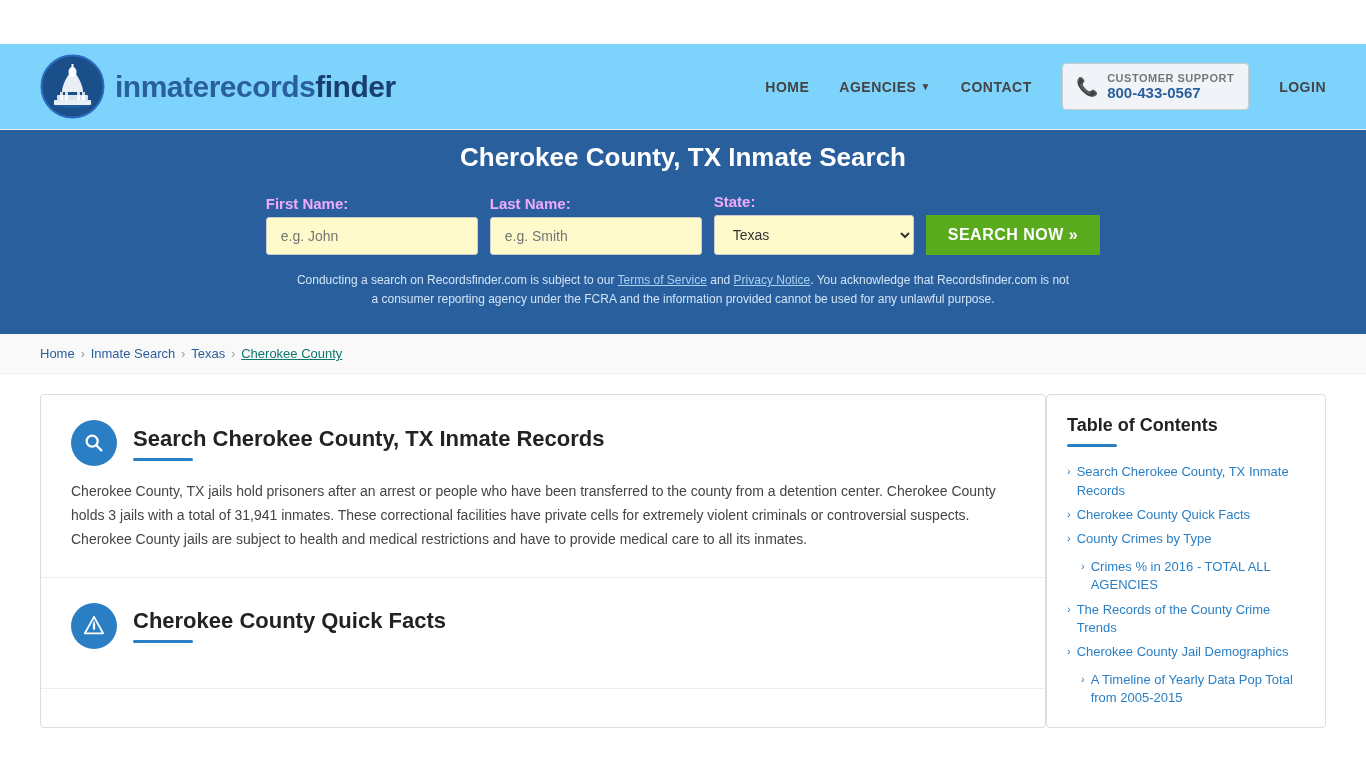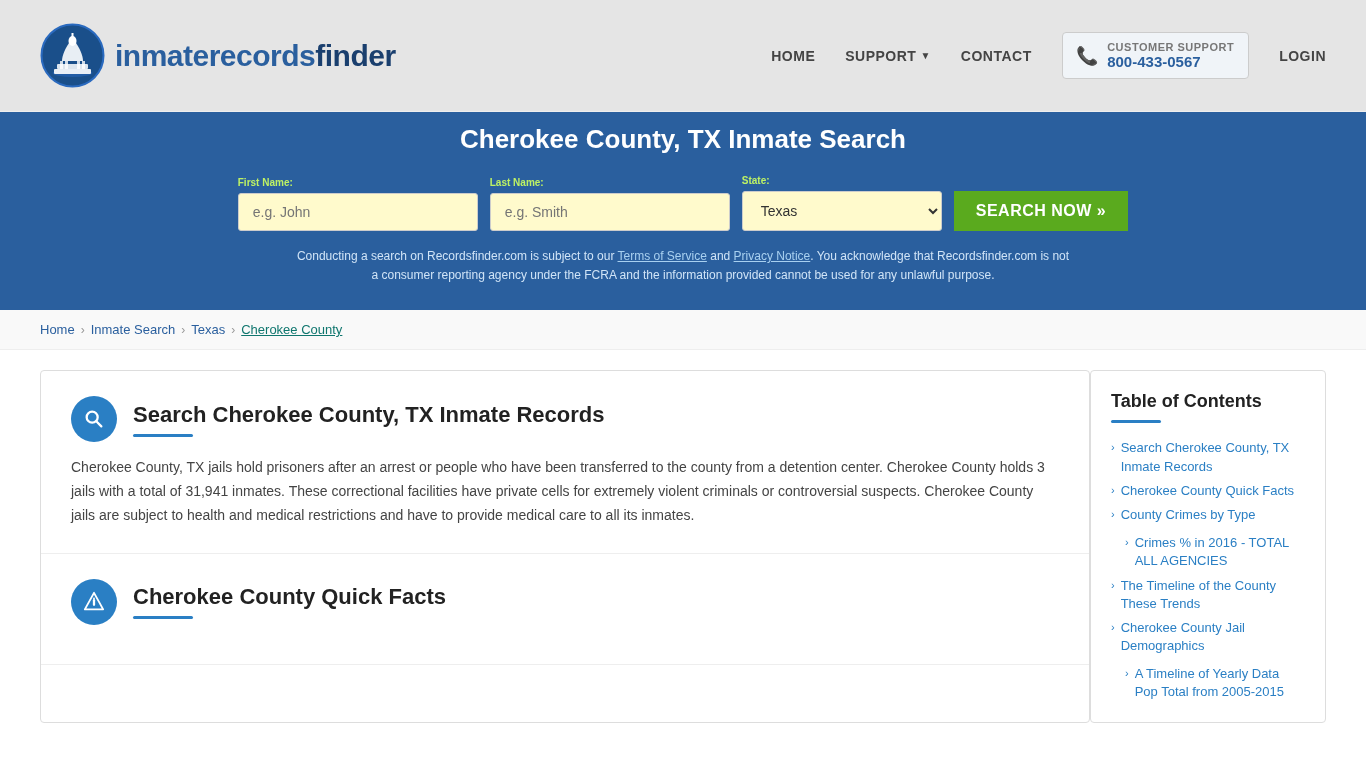--- a/index.html
+++ b/index.html
@@ -4,23 +4,24 @@
   <style>
     * { margin: 0; padding: 0; box-sizing: border-box; }
     body { font-family: Arial, sans-serif; font-size: 14px; color: #333; background: #fff; }
 
     
     .header {
       display: flex;
       align-items: center;
       justify-content: space-between;
       padding: 10px 40px;
-      background: #e5e5e5;
+      background: #7dd3fc;
       border-bottom: 1px solid #eee;
-      height: 112px;
+      height: 86px;
+      margin-top: 44px;
     }
     .logo-area {
       display: flex;
       align-items: center;
       gap: 10px;
     }
     .logo-icon {
       width: 65px;
       height: 65px;
     }
@@ -107,32 +108,32 @@
       gap: 12px;
       margin-bottom: 16px;
     }
     .form-group {
       display: flex;
       flex-direction: column;
       align-items: flex-start;
       gap: 5px;
     }
     .form-label {
-      font-size: 10px;
-      color: #bef264;
+      font-size: 15px;
+      color: #f0abfc;
       font-weight: 600;
     }
     .form-input {
       background: #fffacc;
       border: 1px solid #ccc;
       border-radius: 3px;
       padding: 10px 14px;
       font-size: 14px;
       color: #999;
-      width: 240px;
+      width: 212px;
       outline: none;
     }
     .form-select {
       background: #fffacc;
       border: 1px solid #ccc;
       border-radius: 3px;
       padding: 10px 14px;
       font-size: 14px;
       color: #333;
       width: 200px;
@@ -243,21 +244,21 @@
       border-radius: 2px;
     }
     .section-body {
       font-size: 14px;
       color: #444;
       line-height: 1.7;
     }
 
     
     .sidebar-right {
-      width: 236px;
+      width: 280px;
       flex-shrink: 0;
     }
     .toc-box {
       background: #fff;
       border: 1px solid #ddd;
       border-radius: 4px;
       padding: 20px;
     }
     .toc-title {
       font-size: 18px;
@@ -323,21 +324,21 @@
     </svg>
     <div>
       <span class="logo-text">
         <span>inmaterecords</span><span style="font-weight:800;color:#1a3f6e;">finder</span>
       </span>
     </div>
   </div>
   <nav class="nav-area">
     <a class="nav-link">HOME</a>
     <div class="nav-records nav-link">
-      <span>SUPPORT</span>
+      <span>AGENCIES</span>
       <span class="chevron-down">▼</span>
     </div>
     <a class="nav-link">CONTACT</a>
     <div class="customer-support-box">
       <span class="phone-icon">📞</span>
       <div>
         <div class="support-text">CUSTOMER SUPPORT</div>
         <div class="support-number">800-433-0567</div>
       </div>
     </div>
@@ -438,21 +439,21 @@
         <li class="toc-item">
           <span class="toc-chevron">›</span>
           <a class="toc-link">County Crimes by Type</a>
         </li>
         <li class="toc-item toc-sub">
           <span class="toc-chevron">›</span>
           <a class="toc-link">Crimes % in 2016 - TOTAL ALL AGENCIES</a>
         </li>
         <li class="toc-item">
           <span class="toc-chevron">›</span>
-          <a class="toc-link">The Timeline of the County These Trends</a>
+          <a class="toc-link">The Records of the County Crime Trends</a>
         </li>
         <li class="toc-item">
           <span class="toc-chevron">›</span>
           <a class="toc-link">Cherokee County Jail Demographics</a>
         </li>
         <li class="toc-item toc-sub">
           <span class="toc-chevron">›</span>
           <a class="toc-link">A Timeline of Yearly Data Pop Total from 2005-2015</a>
         </li>
       </ul>

